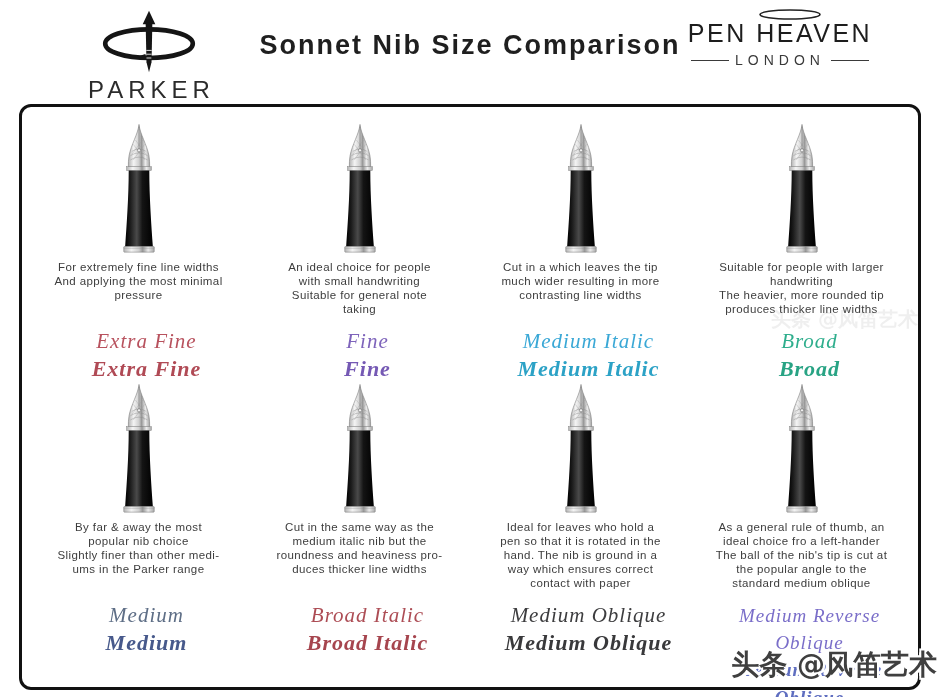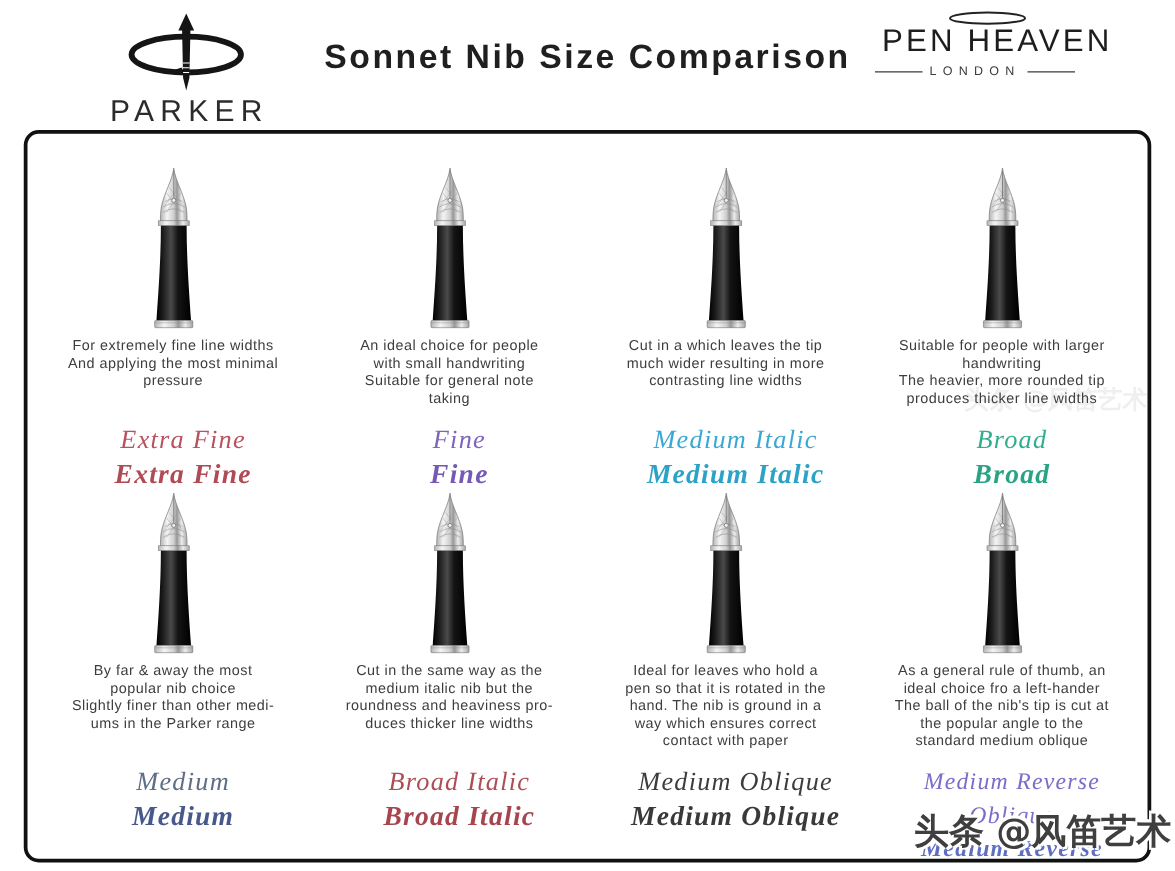--- a/index.html
+++ b/index.html
@@ -7,32 +7,32 @@
   .page { position:relative; width:940px; height:697px; background:#fff; overflow:hidden; }
 
   
   .parker-logo { position:absolute; left:88px; top:10px; width:122px; text-align:center; }
   .parker-logo svg { display:block; margin:0 auto; }
   .parker-brand { margin-top:2px; font-size:24px; letter-spacing:5px; color:#2b2b2b; font-weight:400; }
 
   .page-title { position:absolute; left:230px; top:30px; width:480px; text-align:center;
     font-size:27px; font-weight:700; letter-spacing:2px; color:#1f1f1f; }
 
-  .penheaven-logo { position:absolute; left:670px; top:8px; width:220px; text-align:right; color:#1d1d1d; }
+  .penheaven-logo { position:absolute; left:670px; top:8px; width:220px; text-align:center; color:#1d1d1d; }
   .halo { display:block; margin:0 auto -2px 88px; }
   .penheaven-name { font-size:25px; font-weight:300; letter-spacing:2.5px; }
   .penheaven-city { margin-top:4px; display:flex; align-items:center; justify-content:center; gap:6px;
-    font-size:10px; letter-spacing:5px; color:#3a3a3a; }
+    font-size:14px; letter-spacing:5px; color:#3a3a3a; }
   .penheaven-city .rule { display:inline-block; width:38px; height:1px; background:#3a3a3a; }
 
   
   .board { position:absolute; left:19px; top:104px; width:902px; height:586px;
     border:3px solid #111; border-radius:12px; background:#fff;
     display:grid; grid-template-columns:repeat(4,1fr); grid-template-rows:1fr 1fr;
-    padding:26px 6px 4px 6px; }
+    padding:16px 6px 4px 6px; }
   .cell { display:flex; flex-direction:column; align-items:center; text-align:center; }
   .nib { width:64px; height:132px; flex:0 0 auto; }
   .desc { margin-top:5px; font-size:11.5px; line-height:14px; color:#3d3d3d;
     letter-spacing:0.4px; white-space:pre-line; width:200px; }
   .desc.r1 { height:62px; }
   .desc.r2 { height:76px; }
   .samples { margin-top:6px; font-family:Liberation Serif, serif; font-style:italic;margin-left:16px; }
   .sample-line1 { font-size:21px; line-height:27px; letter-spacing:1px; }
   .sample-line2 { font-size:22px; line-height:28px; letter-spacing:1px; font-weight:700; }
 

